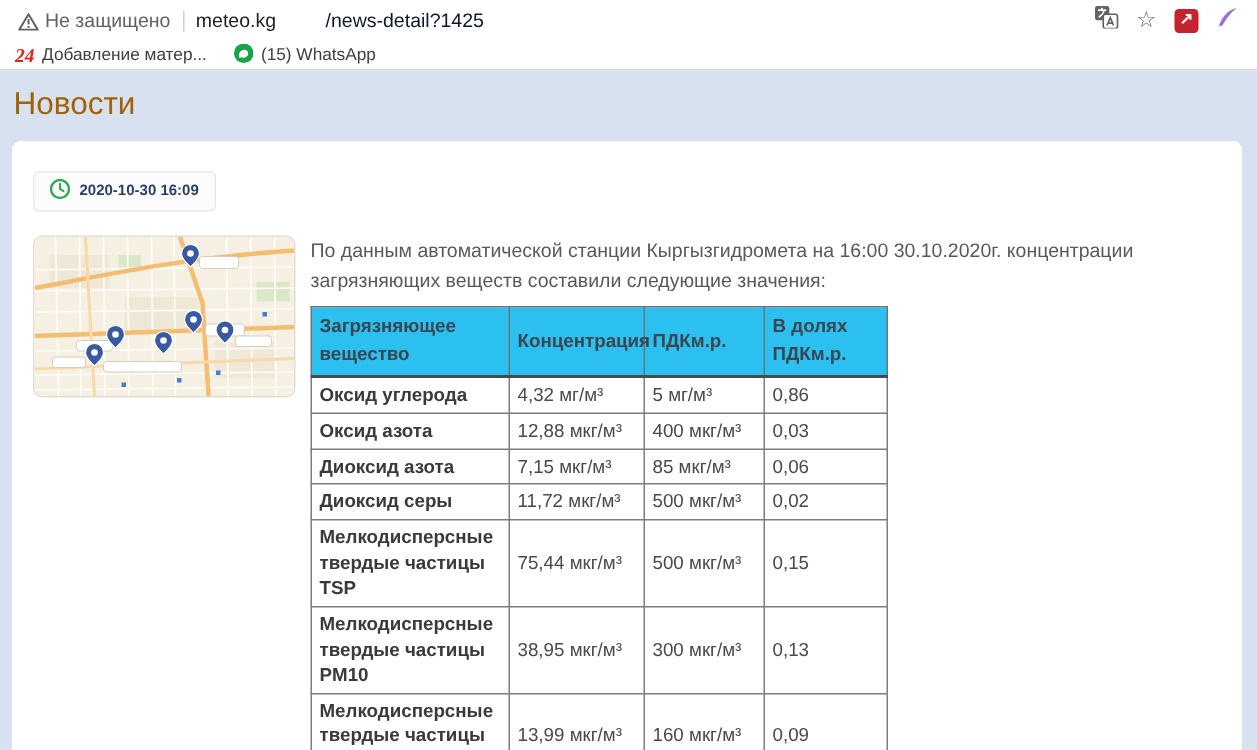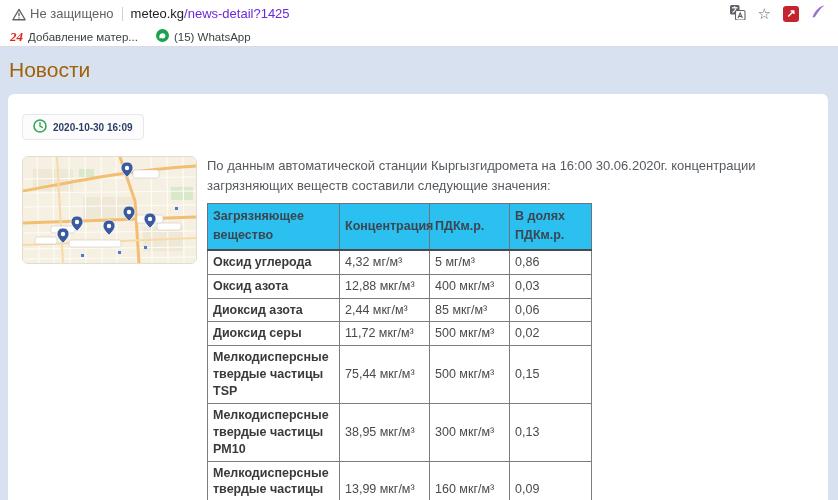--- a/index.html
+++ b/index.html
@@ -8,21 +8,21 @@
 
   
   .chrome { background: #fff; border-bottom: 1px solid #dadce0; }
   .addr-row { height: 27px; display: flex; align-items: center; padding: 0 12px; }
   .addr-left { display: flex; align-items: flex-end; gap: 4px; flex: 1; min-width: 0; }
   .warn-icon { display: flex; align-items: center; }
   .sec-label { font-size: 13px; color: #5f6368; white-space: nowrap; }
   .addr-divider { width: 1px; height: 14px; background: #d0d0d0; margin: 0 4px; }
   .url { font-size: 13px; white-space: nowrap; }
   .url .host { color: #202124; }
-  .url .path { color: #6d28d9; }
+  .url .path { color: #0f172a; margin-left: 33px; }
   .addr-right { display: flex; align-items: center; gap: 12px; }
   .star-icon { font-size: 15px; color: #5f6368; line-height: 1; cursor: pointer; }
   .ext-red { width: 16px; height: 16px; background: #c5232e; border-radius: 3px;
              color: #fff; font-size: 11px; font-weight: bold; display: flex;
              align-items: center; justify-content: center; line-height: 1; }
   .bm-row { height: 19px; display: flex; align-items: center; gap: 18px; padding: 0 10px; }
   .bm-item { display: flex; align-items: center; gap: 5px; font-size: 11.5px; color: #3c4043; }
   .logo-24 { color: #e0251f; font-weight: bold; font-style: italic; font-size: 13px;
              font-family: "Liberation Serif", serif; }
 
@@ -194,21 +194,21 @@
               </g>
             <g transform="translate(40,71)">
                 <path d="M0,0 C-4,0 -6,3 -6,6 C-6,10 0,15 0,15 C0,15 6,10 6,6 C6,3 4,0 0,0 Z" fill="#3a5a9f" stroke="#fff" stroke-width="0.8"></path>
                 <circle cx="0" cy="6" r="2.2" fill="#fff"></circle>
               </g>
           </g>
         </svg>
       </div>
 
       <div class="right-col">
-        <p class="intro">По данным автоматической станции Кыргызгидромета на 16:00 30.06.2020г. концентрации загрязняющих веществ составили следующие значения:</p>
+        <p class="intro">По данным автоматической станции Кыргызгидромета на 16:00 30.10.2020г. концентрации загрязняющих веществ составили следующие значения:</p>
 
         <table class="pollution">
           <colgroup>
               <col style="width:132px">
               <col style="width:90px">
               <col style="width:80px">
               <col style="width:82px">
             </colgroup>
           <thead>
             <tr>
@@ -226,21 +226,21 @@
               <td>0,86</td>
             </tr>
             <tr>
               <td>Оксид азота</td>
               <td>12,88 мкг/м³</td>
               <td>400 мкг/м³</td>
               <td>0,03</td>
             </tr>
             <tr>
               <td>Диоксид азота</td>
-              <td>2,44 мкг/м³</td>
+              <td>7,15 мкг/м³</td>
               <td>85 мкг/м³</td>
               <td>0,06</td>
             </tr>
             <tr>
               <td>Диоксид серы</td>
               <td>11,72 мкг/м³</td>
               <td>500 мкг/м³</td>
               <td>0,02</td>
             </tr>
             <tr>

